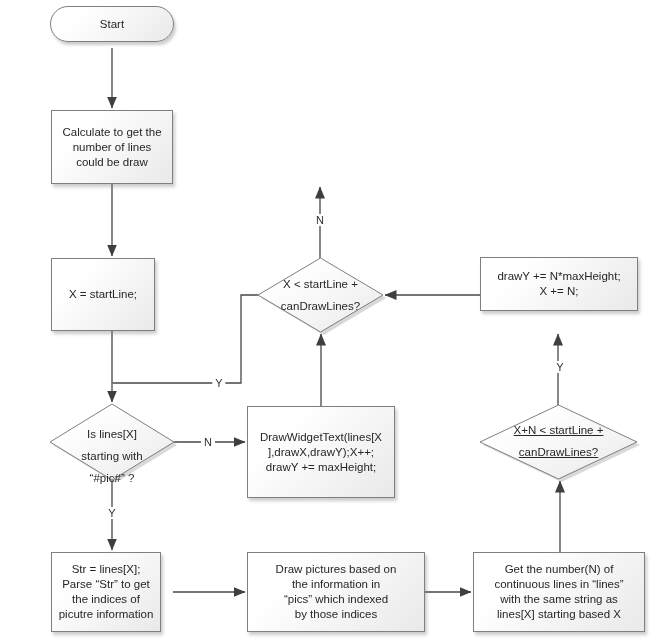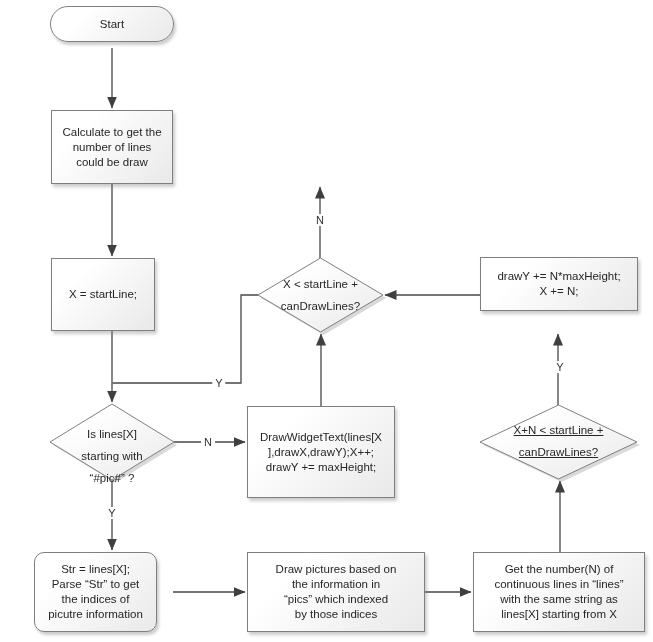--- a/index.html
+++ b/index.html
@@ -57,21 +57,21 @@
     z-index: 4;
   }
 
   
   #n-start     { left: 50px;  top: 6px;   width: 124px; height: 36px; }
   #n-calc      { left: 51px;  top: 110px; width: 122px; height: 74px; }
   #n-setx      { left: 51px;  top: 258px; width: 104px; height: 73px; }
   #n-end       { left: 258px; top: 135px; width: 125px; height: 48px; }
   #n-drawtext  { left: 247px; top: 406px; width: 148px; height: 92px; }
   #n-advn      { left: 480px; top: 257px; width: 158px; height: 54px; }
-  #n-parsestr  { left: 34px;  top: 552px; width: 123px; height: 80px; border-radius: 10px; }
+  #n-parsestr  { left: 51px;  top: 552px; width: 110px; height: 80px; }
   #n-drawpics  { left: 247px; top: 552px; width: 178px; height: 80px; }
   #n-getn      { left: 473px; top: 552px; width: 172px; height: 80px; }
 
   #dl-ispic { left: 55px;  top: 414px; width: 114px; height: 56px; margin-top: 14px; }
   #dl-loop  { left: 259px; top: 280px; width: 123px; height: 30px; }
   #dl-nloop { left: 482px; top: 426px; width: 153px; height: 30px; text-decoration: underline; }
 
   #el-loop-yes  { left: 219px; top: 383px; }
   #el-ispic-no  { left: 208px; top: 442px; }
   #el-ispic-yes { left: 112px; top: 513px; }
@@ -145,21 +145,21 @@
 picutre information</div>
 
   <div class="node" id="n-drawpics">Draw pictures based on
 the information in
 “pics” which indexed
 by those indices</div>
 
   <div class="node" id="n-getn">Get the number(N) of
 continuous lines in “lines”
 with the same string as
-lines[X] starting from X</div>
+lines[X] starting based X</div>
 
   <div class="diamond-label" id="dl-ispic">Is lines[X]
 starting with
 “#pic#” ?</div>
 
   <div class="diamond-label" id="dl-loop">X &lt; startLine +
 canDrawLines?</div>
 
   <div class="diamond-label" id="dl-nloop">X+N &lt; startLine +
 canDrawLines?</div>

